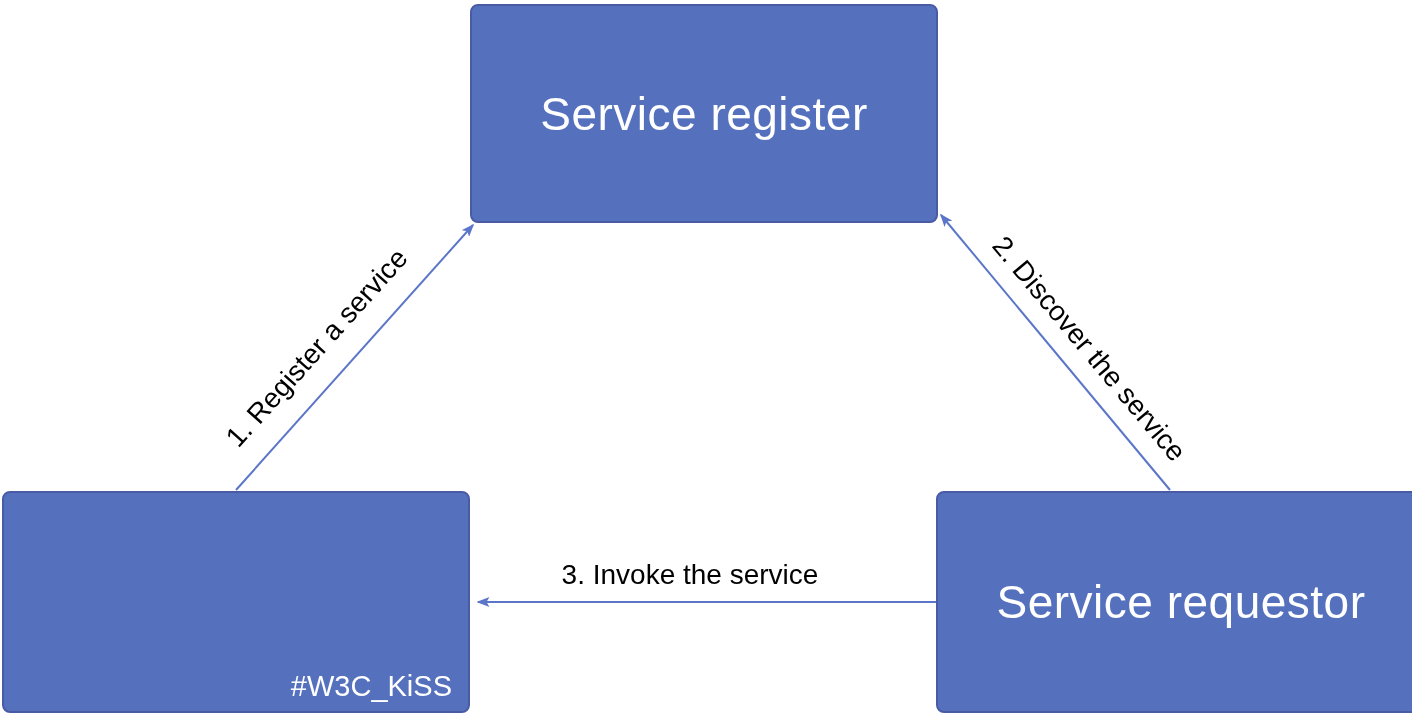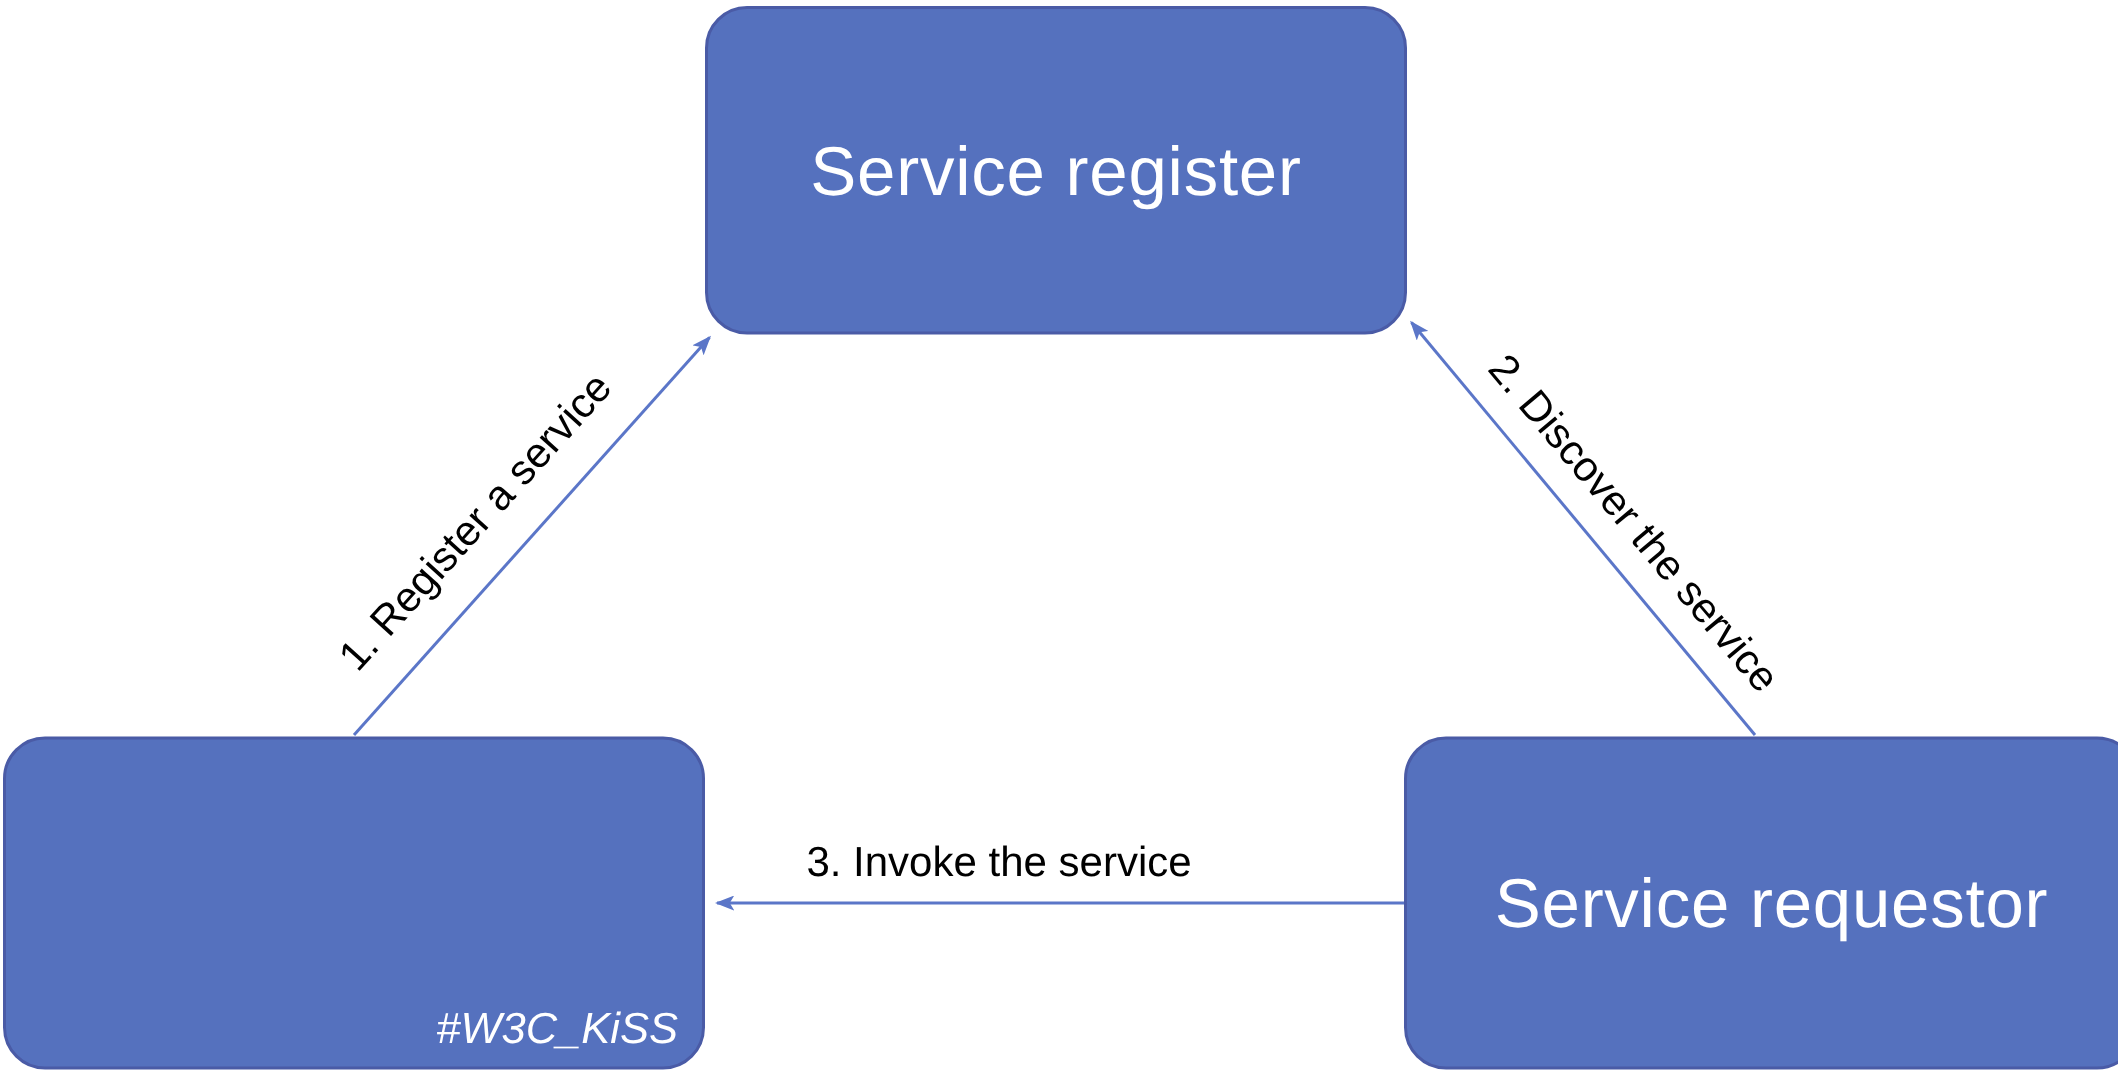--- a/index.html
+++ b/index.html
@@ -20,21 +20,21 @@
     left: 0;
     top: 0;
     width: 1412px;
     height: 727px;
     pointer-events: none;
   }
   .node {
     position: absolute;
     background: #5571BE;
     border: 2px solid #4A5BA6;
-    border-radius: 28px;
+    border-radius: 8px;
     box-sizing: border-box;
     display: flex;
     align-items: center;
     justify-content: center;
   }
   .node-register  { left: 470px; top: 4px;   width: 468px; height: 219px; }
   .node-provider  { left: 2px;   top: 491px; width: 468px; height: 222px; }
   .node-requestor { left: 936px; top: 491px; width: 490px; height: 222px; }
   .node-label {
     color: #ffffff;
@@ -43,41 +43,40 @@
     letter-spacing: 0.5px;
     white-space: nowrap;
   }
   .node-tag {
     position: absolute;
     right: 16px;
     bottom: 8px;
     color: #ffffff;
     font-size: 29px;
     white-space: nowrap;
-    font-style: italic;
   }
   .edge-label {
     position: absolute;
     color: #000000;
     font-size: 28px;
     white-space: nowrap;
     transform-origin: center center;
   }
   .edge-label-register {
     left: 317px;
     top: 348px;
     transform: translate(-50%, -50%) rotate(-48deg);
   }
   .edge-label-discover {
     left: 1089px;
     top: 349px;
     transform: translate(-50%, -50%) rotate(50deg);
   }
   .edge-label-invoke {
-    left: 666px;
+    left: 690px;
     top: 575px;
     transform: translate(-50%, -50%);
   }
 </style>
 </head>
 <body>
 
 <div class="canvas">
 
   <svg class="arrows-layer" viewBox="0 0 1412 727" xmlns="http://www.w3.org/2000/svg">

